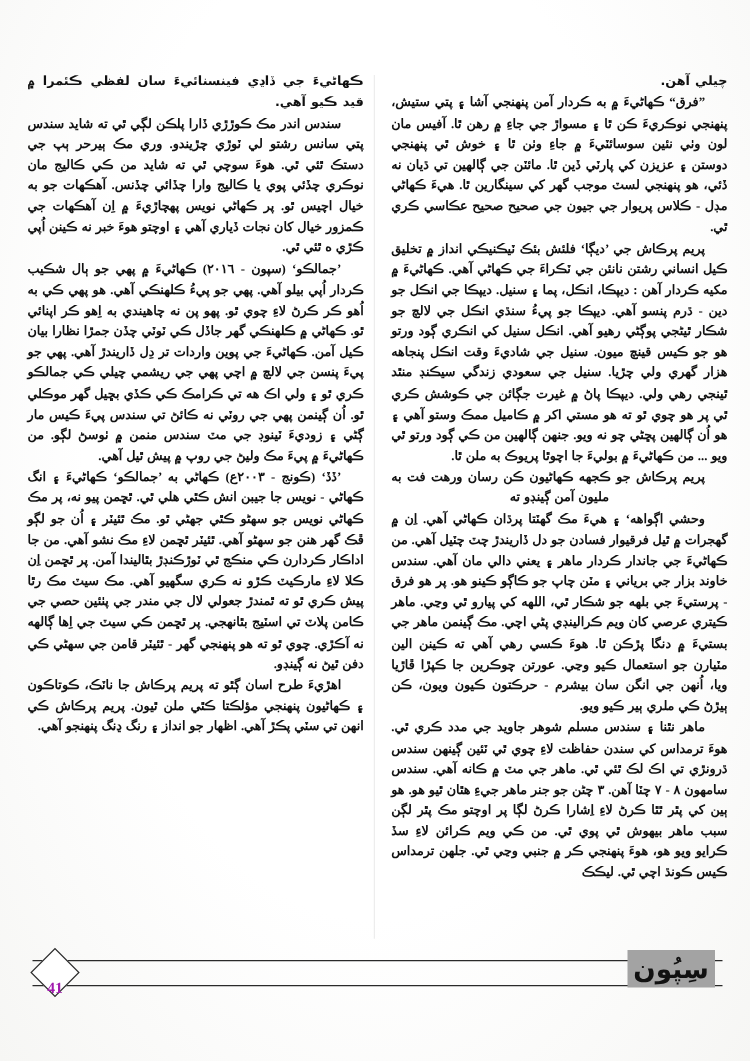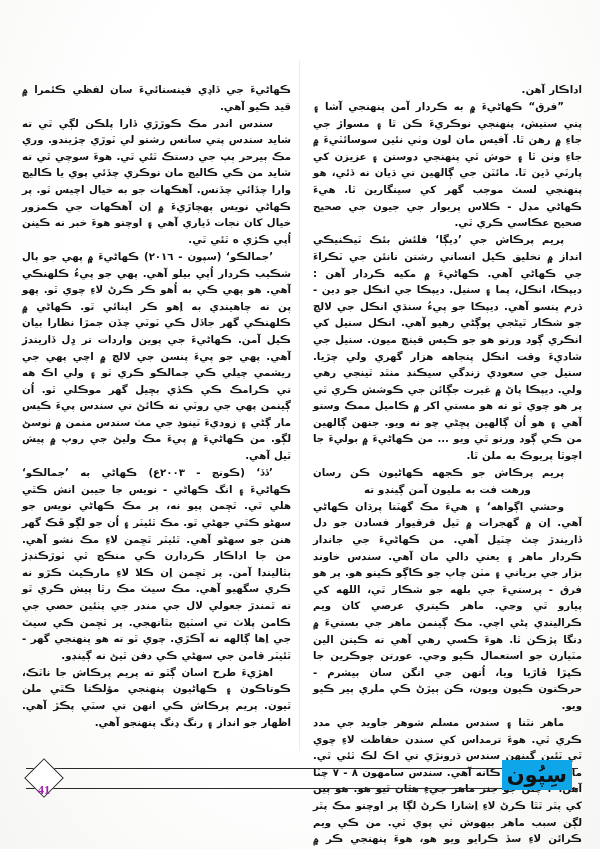--- a/index.html
+++ b/index.html
@@ -44,21 +44,20 @@
     gap: 0;
   }
 
   
   .col {
     width: 50%;
     box-sizing: border-box;
     direction: rtl;
     text-align: justify;
     text-align-last: right;
-    margin-top: 24px;
   }
   .col.right-col { padding-left: 11px; }
   .col.left-col  { padding-right: 11px; }
 
   .gutter-rule {
     position: absolute;
     top: 60px;
     bottom: 98px;
     right: 50%;
     width: 0px;
@@ -70,21 +69,21 @@
     font-size: 10.2px;
     line-height: 16.6px;
     font-weight: 700;
     letter-spacing: 0px;
     word-spacing: 0.5px;
     font-family: "DejaVu Sans", "Liberation Sans", sans-serif;
     text-align: justify;
     text-align-last: right;
     -webkit-font-smoothing: none;
   }
-  p.indent { text-indent: 18px; }
+  p.indent { text-indent: 18px; font-family: Liberation Serif, serif; }
   p.noindent { text-indent: 0; }
   p.center-last { text-align-last: center; }
 
   
   .orphan {
     text-align: right;
     text-align-last: right;
   }
 
   
@@ -135,37 +134,37 @@
   .masthead {
     position: absolute;
     right: 6px;
     top: -5px;
     font-size: 21px;
     font-weight: 700;
     color: #111111;
     direction: rtl;
     letter-spacing: 0.5px;
     font-family: "DejaVu Sans", "Liberation Sans", sans-serif;
-    background: #0ea5e9;
+    background: #a3a3a3;
     padding: 0 5px;
     line-height: 30px;
   }
 </style>
 </head>
 <body>
 
 <div class="page">
   <div class="paper-tint"></div>
 
   <div class="gutter-rule"></div>
 
   <div class="content">
 
     <div class="col right-col">
-      <p class="orphan">اداڪار آهن.</p>
+      <p class="orphan">چيلي آهن.</p>
       <p class="indent">”فرق“ ڪهاڻيءَ ۾ به ڪردار آمن پنهنجي آشا ۽ پتي ستيش، پنهنجي نوڪريءَ ڪن ٿا ۽ مسواڙ جي جاءِ ۾ رهن ٿا. آفيس مان لون وٺي نئين سوسائٽيءَ ۾ جاءِ وٺن ٿا ۽ خوش ٿي پنهنجي دوستن ۽ عزيزن کي پارٽي ڏين ٿا. مائٽن جي ڳالهين تي ڌيان نه ڏئي، هو پنهنجي لسٽ موجب گهر کي سينگارين ٿا. هيءَ ڪهاڻي مڊل - ڪلاس پريوار جي جيون جي صحيح صحيح عڪاسي ڪري ٿي.</p>
       <p class="indent">پريم پرڪاش جي ’ديڳا‘ فلئش بئڪ ٽيڪنيڪي انداز ۾ تخليق ڪيل انساني رشتن نانئن جي ٽڪراءَ جي ڪهاڻي آهي. ڪهاڻيءَ ۾ مکيه ڪردار آهن : ديپڪا، انڪل، پما ۽ سنيل. ديپڪا جي انڪل جو دين - ڌرم پنسو آهي. ديپڪا جو پيءُ سنڌي انڪل جي لالچ جو شڪار ٿيڻجي پوڳڻي رهيو آهي. انڪل سنيل کي انڪري ڳود ورتو هو جو ڪيس قينچ ميون. سنيل جي شاديءَ وقت انڪل پنجاهه هزار گهري ولي چڙيا. سنيل جي سعودي زندگي سيڪنڊ منٿد ٿينجي رهي ولي. ديپڪا پاڻ ۾ غيرت جڳائن جي ڪوشش ڪري ٿي پر هو چوي ٿو ته هو مستي اکر ۾ ڪاميل ممڪ وستو آهي ۽ هو اُن ڳالهين پڇڻي چو نه ويو. جنهن ڳالهين من ڪي ڳود ورتو ٿي ويو ... من ڪهاڻيءَ ۾ بوليءَ جا اچوٿا پريوڪ به ملن ٿا.</p>
       <p class="indent center-last">پريم پرڪاش جو ڪجهه ڪهاڻيون ڪن رسان ورهت فت به مليون آمن ڳينڊو ته</p>
       <p class="indent">وحشي اڳواهه‘ ۽ هيءَ مڪ گهٽتا پرڌان ڪهاڻي آهي. اِن ۾ گهجرات ۾ ٿيل فرقيوار فسادن جو دل ڏاريندڙ چٽ چٽيل آهي. من ڪهاڻيءَ جي جاندار ڪردار ماهر ۽ يعني دالي مان آهي. سندس خاوند بزار جي برياني ۽ مٽن چاپ جو ڪاڳو ڪينو هو. پر هو فرق - پرستيءَ جي بلهه جو شڪار ٿي، اللهه کي پيارو ٿي وڃي. ماهر ڪيتري عرصي کان ويم ڪرالينڊي پڻي اچي. مڪ ڳينمن ماهر جي بستيءَ ۾ دنگا پڙڪن ٿا. هوءَ ڪسي رهي آهي ته ڪينن الين مٽيارن جو استعمال ڪيو وڃي. عورتن چوڪرين جا ڪپڙا ڦاڙيا ويا، اُنهن جي انگن سان بيشرم - حرڪتون ڪيون ويون، ڪن ٻيڙڻ ڪي ملري ٻير ڪيو ويو.</p>
       <p class="indent">ماهر نٿنا ۽ سندس مسلم شوهر جاويد جي مدد ڪري ٿي. هوءَ ترمداس کي سندن حفاظت لاءِ چوي ٿي ٽئين ڳينهن سندس ڌرونڙي تي اڪ لڪ ٿئي ٿي. ماهر جي مٽ ۾ ڪانه آهي. سندس سامهون ٨ - ٧ چٽا آهن. ٣ چڻن جو جنر ماهر جيءِ هٿان ٿيو هو. هو ٻين کي پٿر ٿٿا ڪرڻ لاءِ اِشارا ڪرڻ لڳا پر اوچتو مڪ پٿر لڳن سبب ماهر بيهوش ٿي پوي ٿي. من ڪي ويم ڪرائن لاءِ سڏ ڪرايو ويو هو، هوءَ پنهنجي ڪر ۾ جنبي وڃي ٿي. جلهن ترمداس ڪيس ڪونڌ اچي ٿي. ليڪڪ</p>
     </div>
 
     <div class="col left-col">
       <p class="noindent">ڪهاڻيءَ جي ڏاڍي فينسنائيءَ سان لفظي ڪئمرا ۾ قيد ڪيو آهي.</p>
       <p class="indent">سندس اندر مڪ ڪوڙڙي ڏارا پلڪن لڳي ٿي ته شايد سندس پتي سانس رشتو لي ٽوڙي چڙيندو. وري مڪ ٻيرحر ٻپ جي دستڪ ٿئي ٿي. هوءَ سوچي ٿي ته شايد من ڪي ڪاليج مان نوڪري چڏئي پوي يا ڪاليج وارا چڏائي چڏنس. آهڪهات جو به خيال اچيس ٿو. پر ڪهاڻي نويس پهچاڙيءَ ۾ اِن آهڪهات جي ڪمزور خيال کان نجات ڏياري آهي ۽ اوچتو هوءَ خبر نه ڪينن اُپي ڪڙي ه ٿئي ٿي.</p>

